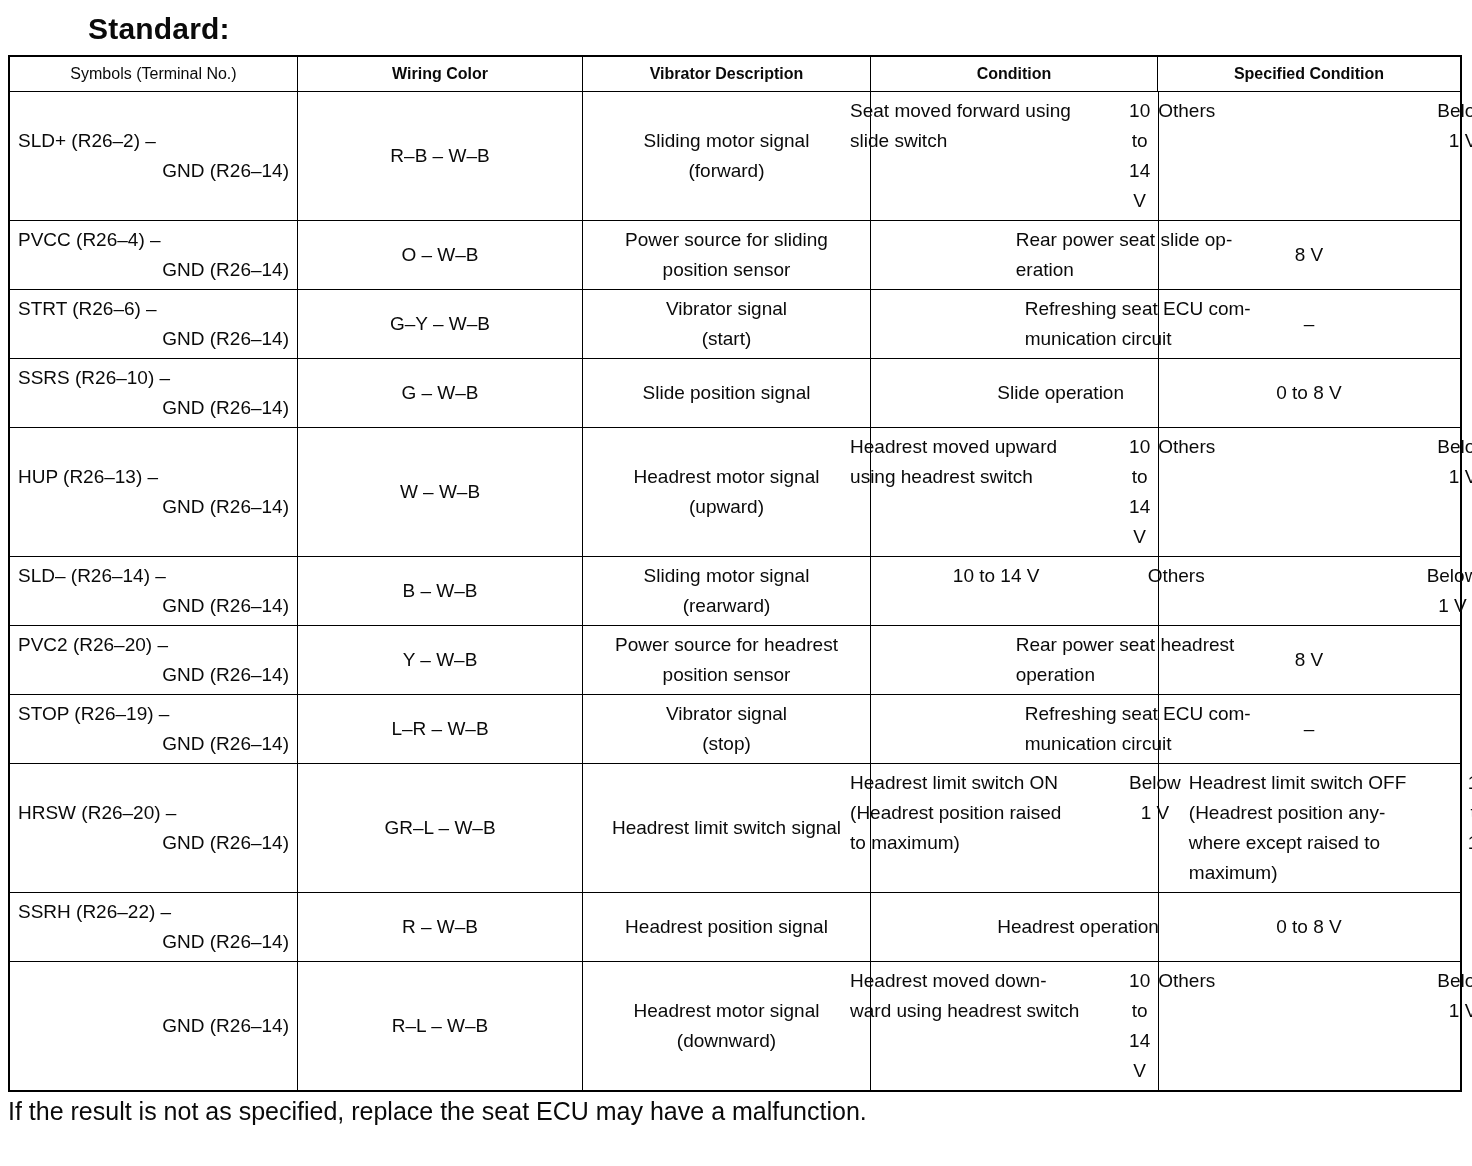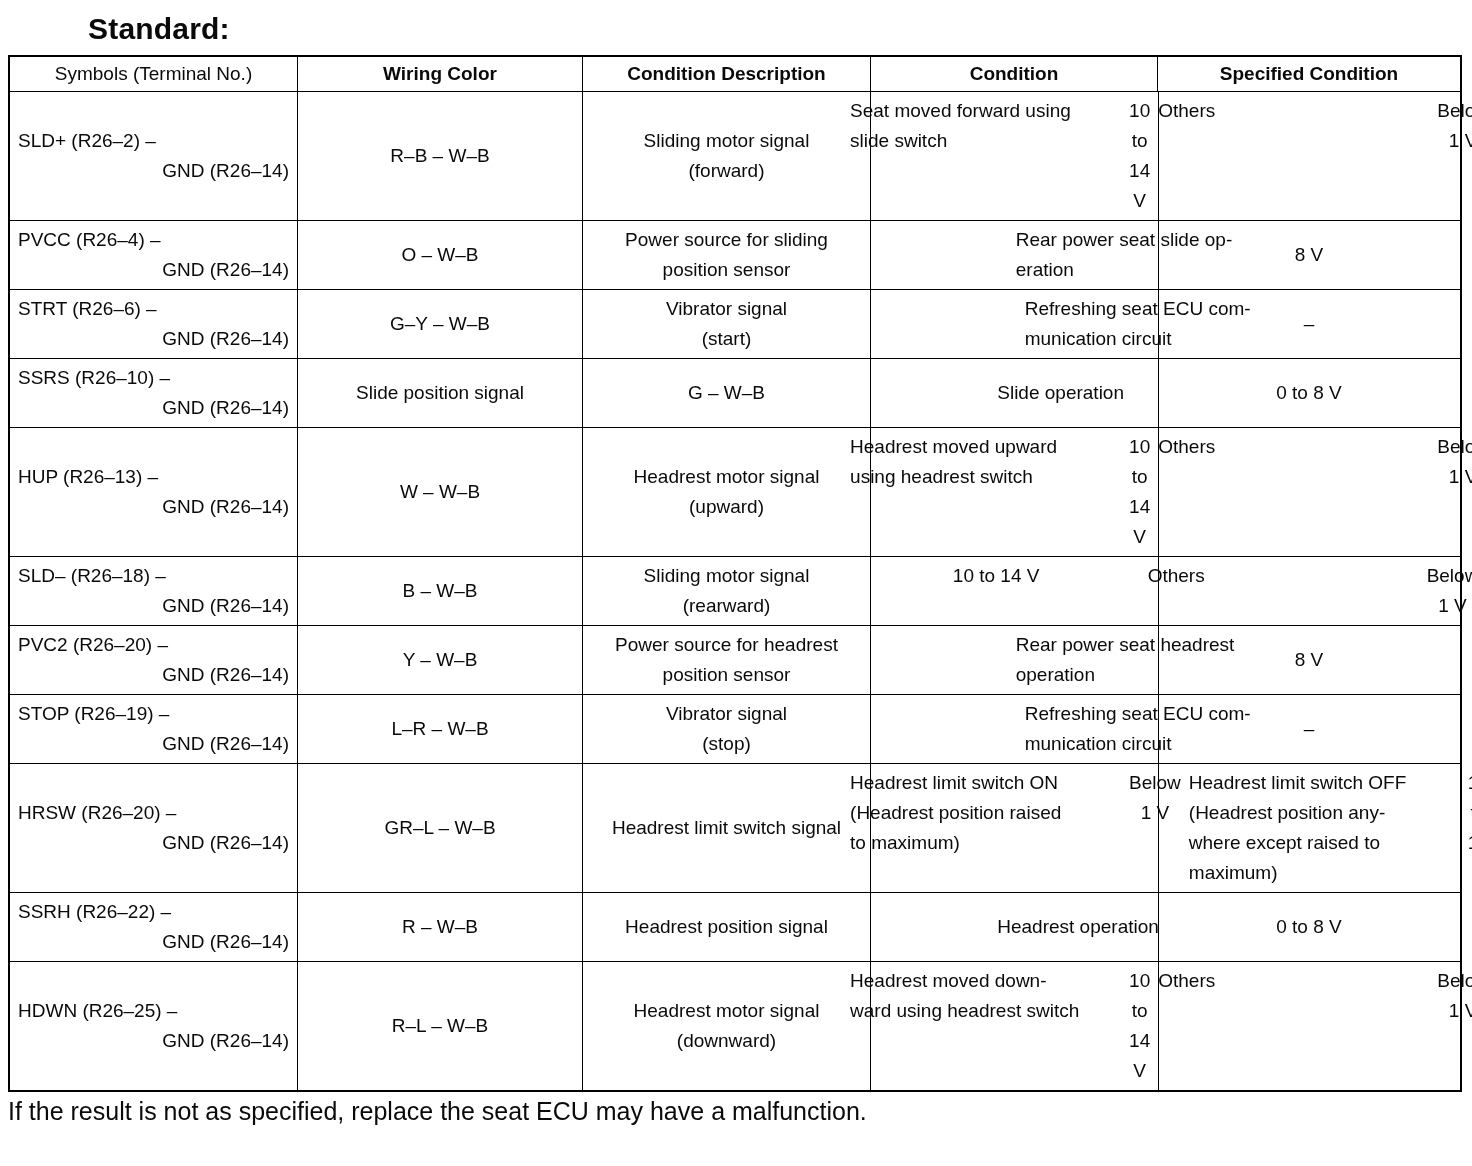--- a/index.html
+++ b/index.html
@@ -26,21 +26,21 @@
     margin-left: 8px;
     border: 2px solid #000;
     background: #fff;
   }
   .thead, .row-grid {
     display: grid;
     grid-template-columns: 287px 285px 288px 287px 1fr;
   }
   .thead .hcell {
     text-align: center;
-    font-size: 19px;
+    font-size: 16px;
     line-height: 26px;
     padding: 4px 2px;
   }
   .hcell + .hcell { border-left: 1px solid #000000; font-weight: bold; }
   .row-grid { border-top: 1px solid #000; }
   .cell {
     font-size: 19px;
     line-height: 30px;
   }
   .cell + .cell { border-left: 1px solid #000; }
@@ -104,21 +104,21 @@
 </head>
 <body>
 
 <div class="page">
   <div class="page-title">Standard:</div>
 
   <div class="spec-table">
     <div class="thead">
       <div class="hcell">Symbols (Terminal No.)</div>
       <div class="hcell">Wiring Color</div>
-      <div class="hcell">Condition Description</div>
+      <div class="hcell">Vibrator Description</div>
       <div class="hcell">Condition</div>
       <div class="hcell">Specified Condition</div>
     </div>
     <div id="table-body">
   <div class="row-grid">
     <div class="cell sym">
       <span class="l1">SLD+ (R26–2) –</span>
       <span class="l2">GND (R26–14)</span>
     </div>
     <div class="cell wir">R–B – W–B</div>
@@ -170,22 +170,22 @@
     <div class="cval">–</div>
   </div>
 </div>
   </div>
 
   <div class="row-grid">
     <div class="cell sym">
       <span class="l1">SSRS (R26–10) –</span>
       <span class="l2">GND (R26–14)</span>
     </div>
+    <div class="cell wir">G – W–B</div>
     <div class="cell des">Slide position signal</div>
-    <div class="cell wir">G – W–B</div>
     <div class="cell conds single">
   <div class="subrow">
     <div class="ctext">Slide operation</div>
     <div class="cval">0 to 8 V</div>
   </div>
 </div>
   </div>
 
   <div class="row-grid">
     <div class="cell sym">
@@ -204,21 +204,21 @@
 
   <div class="subrow">
     <div class="ctext">Others</div>
     <div class="cval">Below 1 V</div>
   </div>
 </div>
   </div>
 
   <div class="row-grid">
     <div class="cell sym">
-      <span class="l1">SLD– (R26–18) –</span>
+      <span class="l1">SLD– (R26–14) –</span>
       <span class="l2">GND (R26–14)</span>
     </div>
     <div class="cell wir">B – W–B</div>
     <div class="cell des">Sliding motor signal
 (rearward)</div>
     <div class="cell conds multi">
   <div class="subrow">
     <div class="cval">10 to 14 V</div>
   </div>
 
@@ -298,21 +298,20 @@
     <div class="cell conds single">
   <div class="subrow">
     <div class="ctext">Headrest operation</div>
     <div class="cval">0 to 8 V</div>
   </div>
 </div>
   </div>
 
   <div class="row-grid">
     <div class="cell sym">
-      <span class="l1">HDWN (R26–25) –</span>
       <span class="l2">GND (R26–14)</span>
     </div>
     <div class="cell wir">R–L – W–B</div>
     <div class="cell des">Headrest motor signal
 (downward)</div>
     <div class="cell conds multi">
   <div class="subrow">
     <div class="ctext">Headrest moved down-
 ward using headrest switch</div>
     <div class="cval">10 to 14 V</div>

